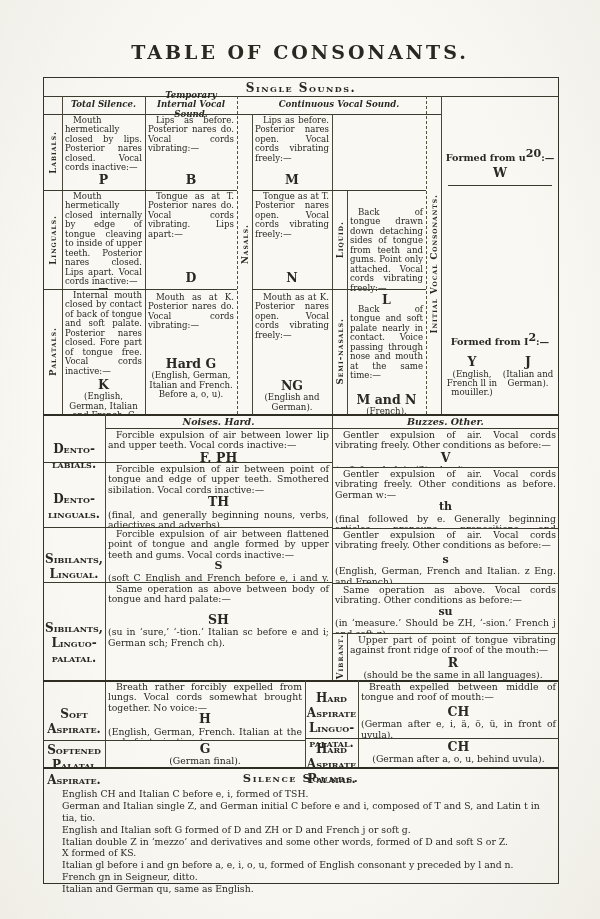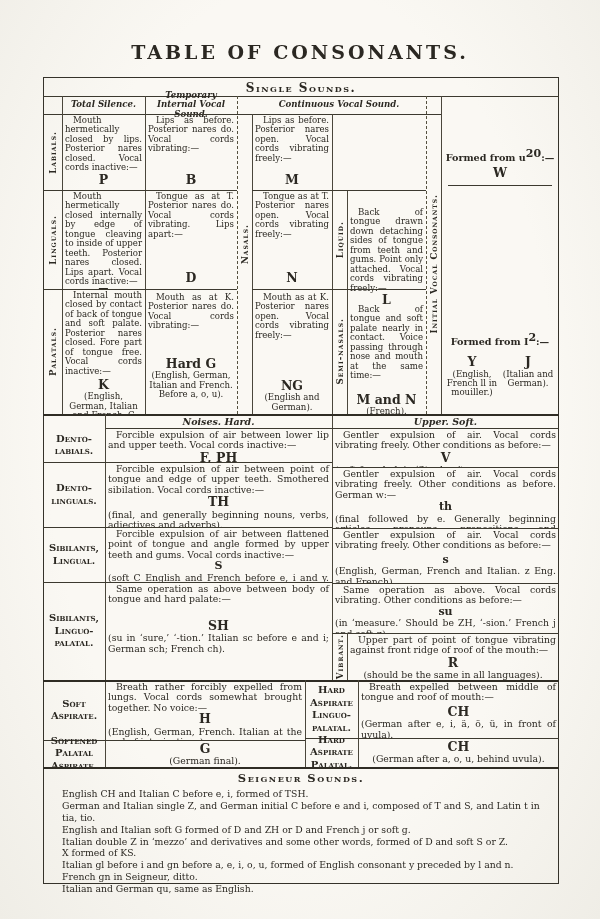--- a/index.html
+++ b/index.html
@@ -15,21 +15,21 @@
   .rule-v{position:absolute;width:1px;background:#4a463b;}
   .rule-v.dash{background:none;border-left:1px dashed #55513f;width:0;}
   .band-head{position:absolute;text-align:center;font-variant:small-caps;
              font-weight:bold;font-size:12px;letter-spacing:1.5px;}
   .colhead{position:absolute;box-sizing:border-box;display:flex;align-items:center;justify-content:center;
            text-align:center;font-style:italic;font-weight:bold;font-size:8.6px;line-height:1.1;padding:1px 2px;}
   .vlabel{position:absolute;display:flex;align-items:center;justify-content:center;overflow:hidden;}
   .vlabel span{writing-mode:vertical-rl;transform:rotate(180deg);font-variant:small-caps;
                font-size:8.6px;font-weight:bold;letter-spacing:1px;white-space:nowrap;}
   .hlabel{position:absolute;box-sizing:border-box;display:flex;align-items:center;justify-content:center;
-          text-align:center;font-variant:small-caps;font-weight:bold;font-size:10px;line-height:1.25;padding:1px 3px;}
+          text-align:center;font-variant:small-caps;font-weight:bold;font-size:12px;line-height:1.25;padding:1px 3px;margin-top:12px;}
   .cell{position:absolute;box-sizing:border-box;display:flex;flex-direction:column;
         overflow:hidden;padding:2px 3px;}
   .desc{margin:0;font-size:8.6px;line-height:1.1;text-align:justify;text-indent:8px;}
   .cell.wide .desc{font-size:9.3px;line-height:1.12;}
   .ltr{text-align:center;font-weight:bold;font-size:12.5px;line-height:1.15;margin-top:auto;}
   .ltr.flow{margin-top:2px;}
   .ltr.sm{font-size:11px;}
   .note{margin:0;font-size:8.6px;line-height:1.1;text-align:center;}
   .cell.wide .note{font-size:9.3px;line-height:1.12;text-align:justify;}
   .formed{text-align:center;font-weight:bold;font-size:9.6px;}
@@ -158,21 +158,21 @@
       <div class="yj-col">
         <div class="ltr flow">J</div>
         <p class="note">(Italian and German).</p>
       </div>
     </div>
   </div>
 
   <div class="rule-h thick" style="left:43px;top:414px;width:516px;"></div>
 
   <div class="ital-head" style="left:105px;top:416px;width:227px;">Noises.  Hard.</div>
-  <div class="ital-head" style="left:332px;top:416px;width:227px;">Upper.  Soft.</div>
+  <div class="ital-head" style="left:332px;top:416px;width:227px;">Buzzes.  Other.</div>
   <div class="rule-h" style="left:105px;top:428px;width:454px;"></div>
   <div class="rule-v" style="left:105px;top:414px;height:353px;"></div>
 
   <div class="hlabel" style="left:43px;top:428px;width:62px;height:34px;">Dento-labials.</div>
   <div class="cell wide" style="left:105px;top:428px;width:227px;height:34px;">
     <p class="desc">Forcible expulsion of air between lower lip and upper teeth. Vocal cords inactive:—</p>
     <div class="ltr flow" style="margin-top:0;">F, PH</div>
   </div>
   <div class="rule-h" style="left:43px;top:462px;width:289px;"></div>
 
@@ -188,21 +188,21 @@
   <div class="cell wide" style="left:105px;top:527px;width:227px;height:55px;">
     <p class="desc">Forcible expulsion of air between flattened point of tongue and angle formed by upper teeth and gums. Vocal cords inactive:—</p>
     <div class="ltr flow sm" style="margin-top:0;">S</div>
     <p class="note">(soft C English and French before e, i and y. French ç).</p>
   </div>
   <div class="rule-h" style="left:43px;top:582px;width:289px;"></div>
 
   <div class="hlabel" style="left:43px;top:582px;width:62px;height:98px;">Sibilants, Linguo-palatal.</div>
   <div class="cell wide" style="left:105px;top:582px;width:227px;height:98px;">
     <p class="desc">Same operation as above between body of tongue and hard palate:—</p>
-    <div class="ltr flow" style="margin-top:14px;">SH</div>
+    <div class="ltr flow" style="margin-top:8px;">SH</div>
     <p class="note">(su in ‘sure,’ ‘-tion.’ Italian sc before e and i; German sch; French ch).</p>
   </div>
 
   <div class="cell wide" style="left:332px;top:428px;width:227px;height:39px;">
     <p class="desc">Gentler expulsion of air. Vocal cords vibrating freely. Other conditions as before:—</p>
     <div class="ltr flow" style="margin-top:0;">V</div>
     <p class="note">(soft f, and ph in ‘Stephen’).</p>
   </div>
   <div class="rule-h" style="left:332px;top:467px;width:227px;"></div>
 
@@ -263,21 +263,21 @@
   </div>
   <div class="rule-h" style="left:305px;top:738px;width:254px;"></div>
   <div class="hlabel" style="left:305px;top:738px;width:53px;height:29px;">Hard Aspirate Palatal.</div>
   <div class="cell wide" style="left:358px;top:738px;width:201px;height:29px;">
     <div class="ltr flow" style="margin-top:0;">CH</div>
     <p class="note" style="text-align:center;">(German after a, o, u, behind uvula).</p>
   </div>
 
   <div class="rule-h thick" style="left:43px;top:767px;width:516px;"></div>
 
-  <div class="band-head" style="left:43px;top:771px;width:516px;font-size:11.5px;">Seigneur Sounds.</div>
+  <div class="band-head" style="left:43px;top:771px;width:516px;font-size:11.5px;">Silence Sounds.</div>
   <div style="position:absolute;left:62px;top:788px;width:494px;">
     <p class="compound-line">English CH and Italian C before e, i, formed of TSH.</p>
     <p class="compound-line">German and Italian single Z, and German initial C before e and i, composed of T and S, and Latin t in tia, tio.</p>
     <p class="compound-line">English and Italian soft G formed of D and ZH or D and French j or soft g.</p>
     <p class="compound-line">Italian double Z in ‘mezzo’ and derivatives and some other words, formed of D and soft S or Z.</p>
     <p class="compound-line">X formed of KS.</p>
     <p class="compound-line">Italian gl before i and gn before a, e, i, o, u, formed of English consonant y preceded by l and n.</p>
     <p class="compound-line">French gn in Seigneur, ditto.</p>
     <p class="compound-line">Italian and German qu, same as English.</p>
   </div>

